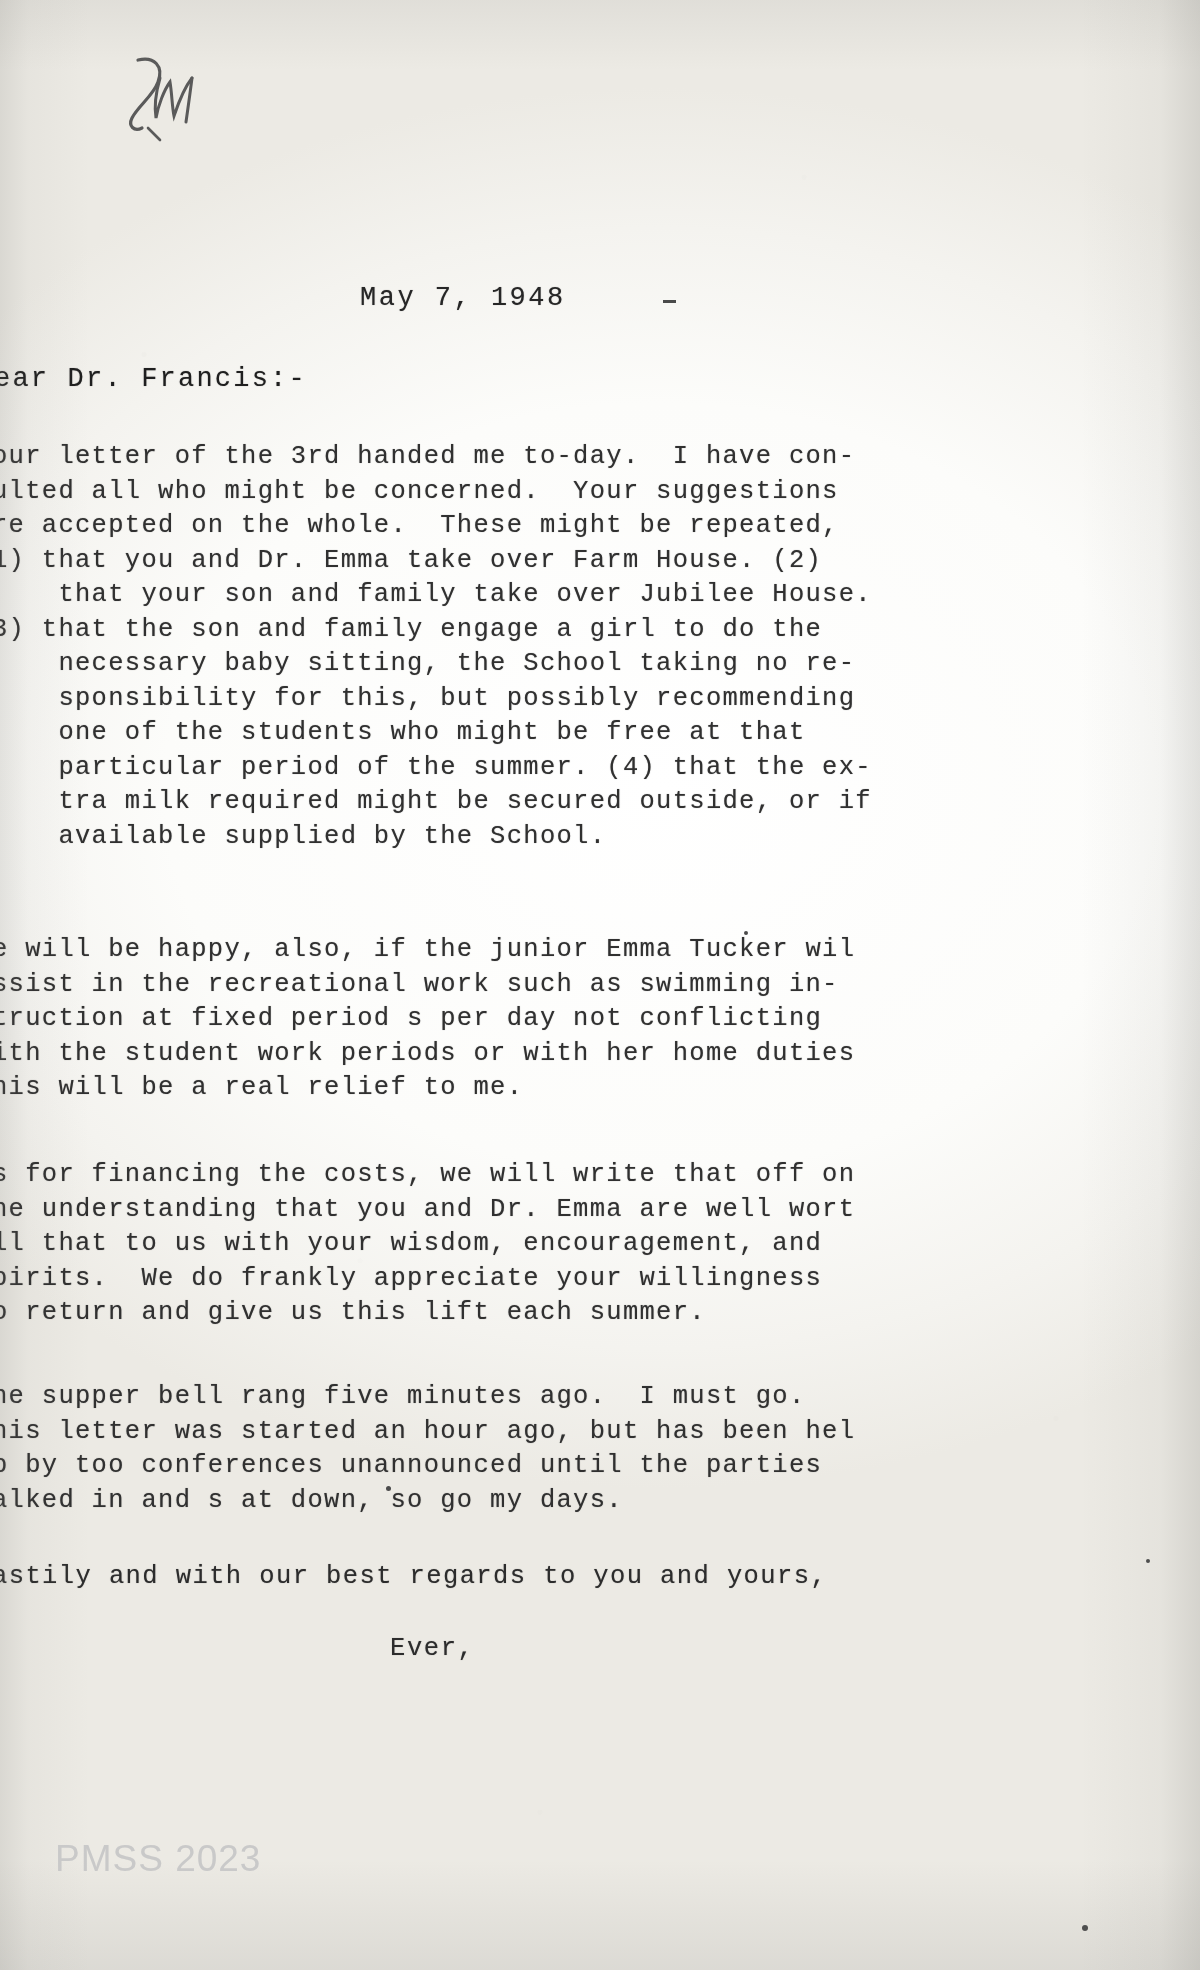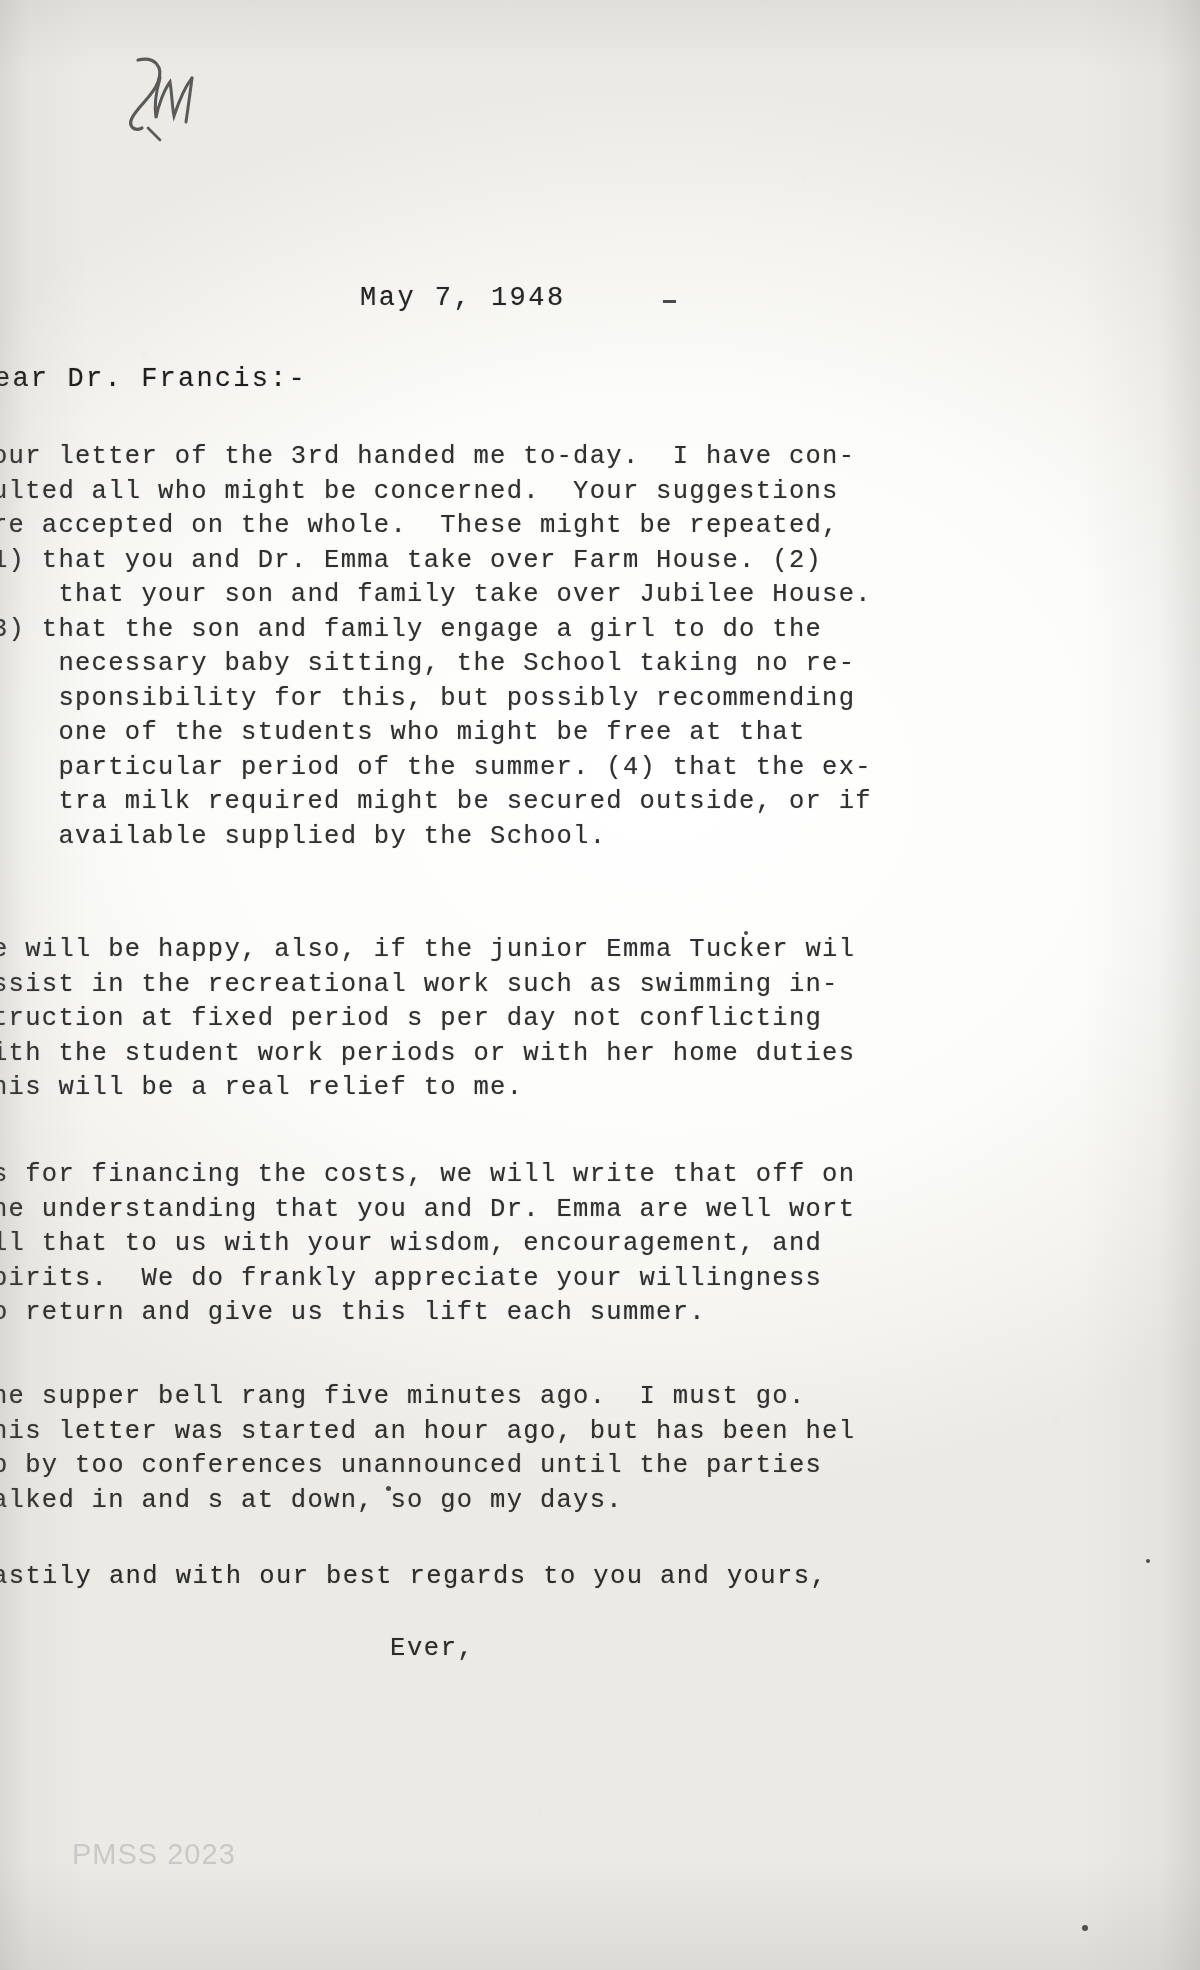--- a/index.html
+++ b/index.html
@@ -112,24 +112,24 @@
   .para, #salutation, #date-line, #closing-line, #signoff {
     text-shadow: 0 0 1.1px rgba(60,60,60,0.45);
   }
 
   
   .speck { position:absolute; background:#4b4b4b; border-radius:50%; }
 
   
   #watermark {
     position: absolute;
-    left: 72px;
+    left: 55px;
     top: 1838px;
     font-family: "Liberation Sans", sans-serif;
-    font-size: 29px;
+    font-size: 37px;
     letter-spacing: 1px;
     color: #c9c9c9;
     font-weight: 400;
   }
 </style>
 </head>
 <body>
 
 <div id="scan-page">
 

